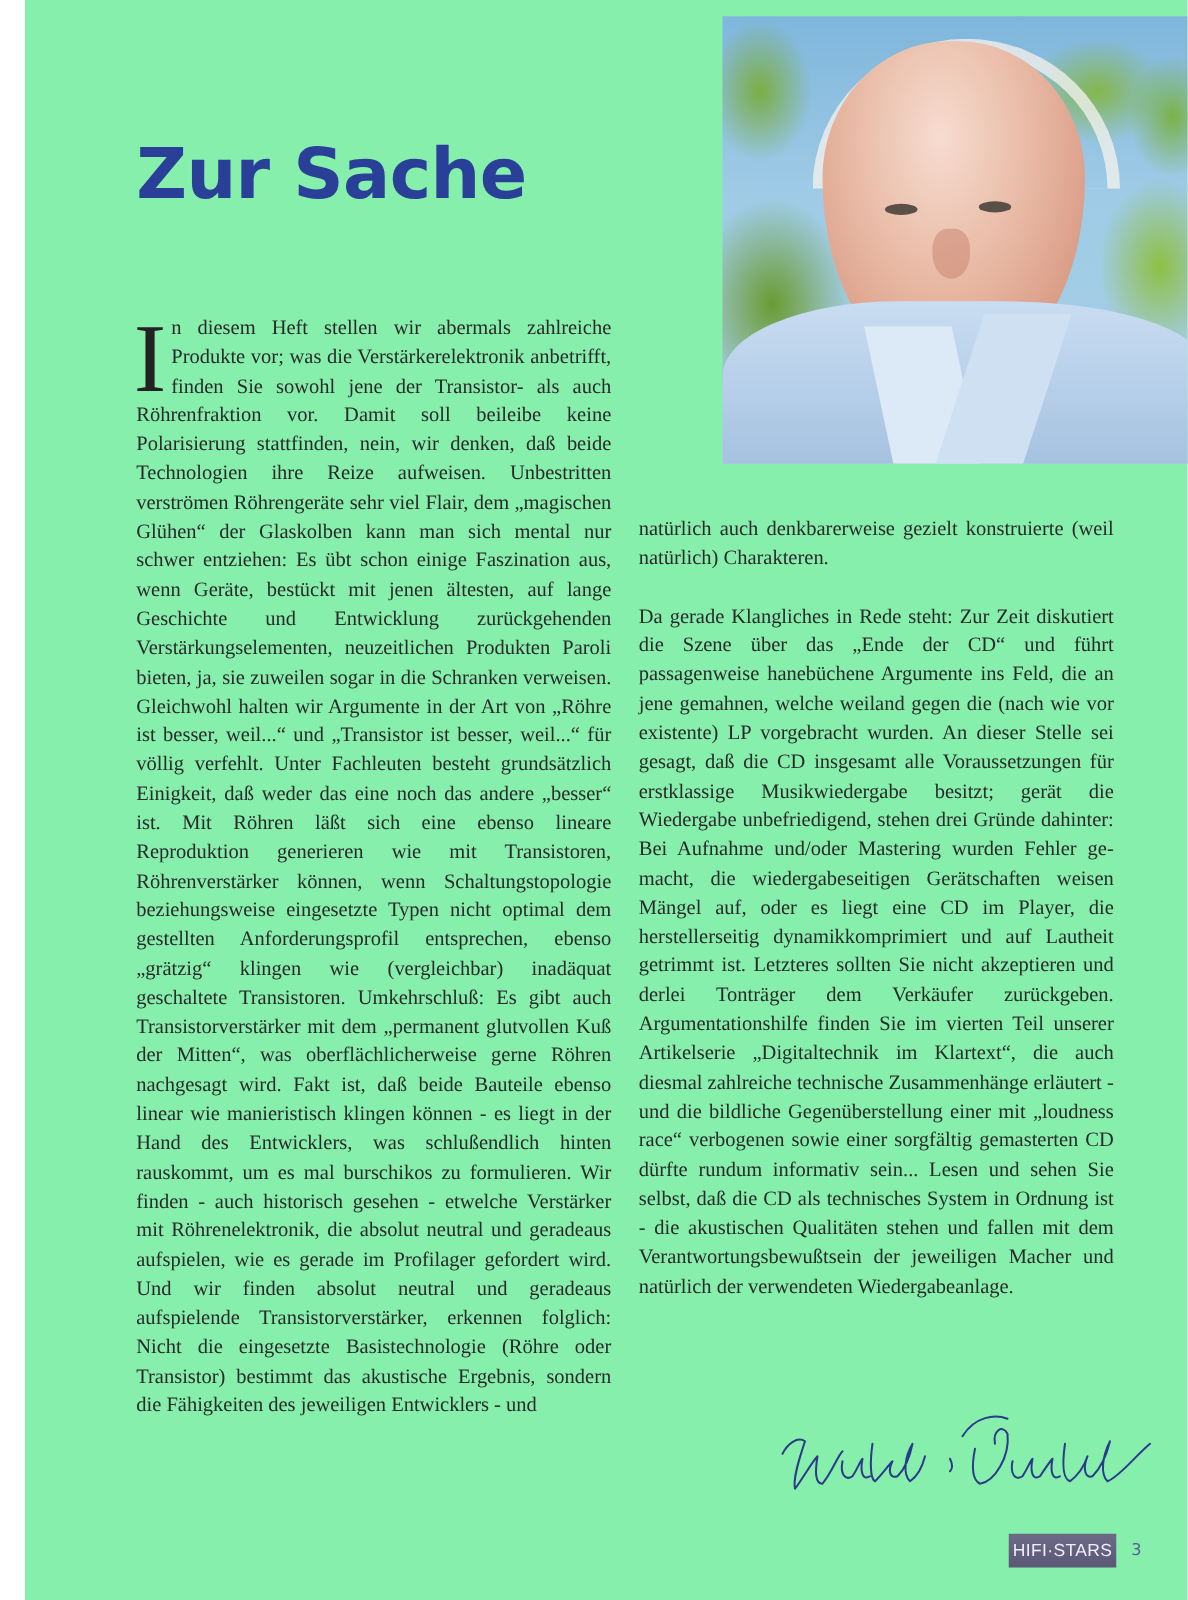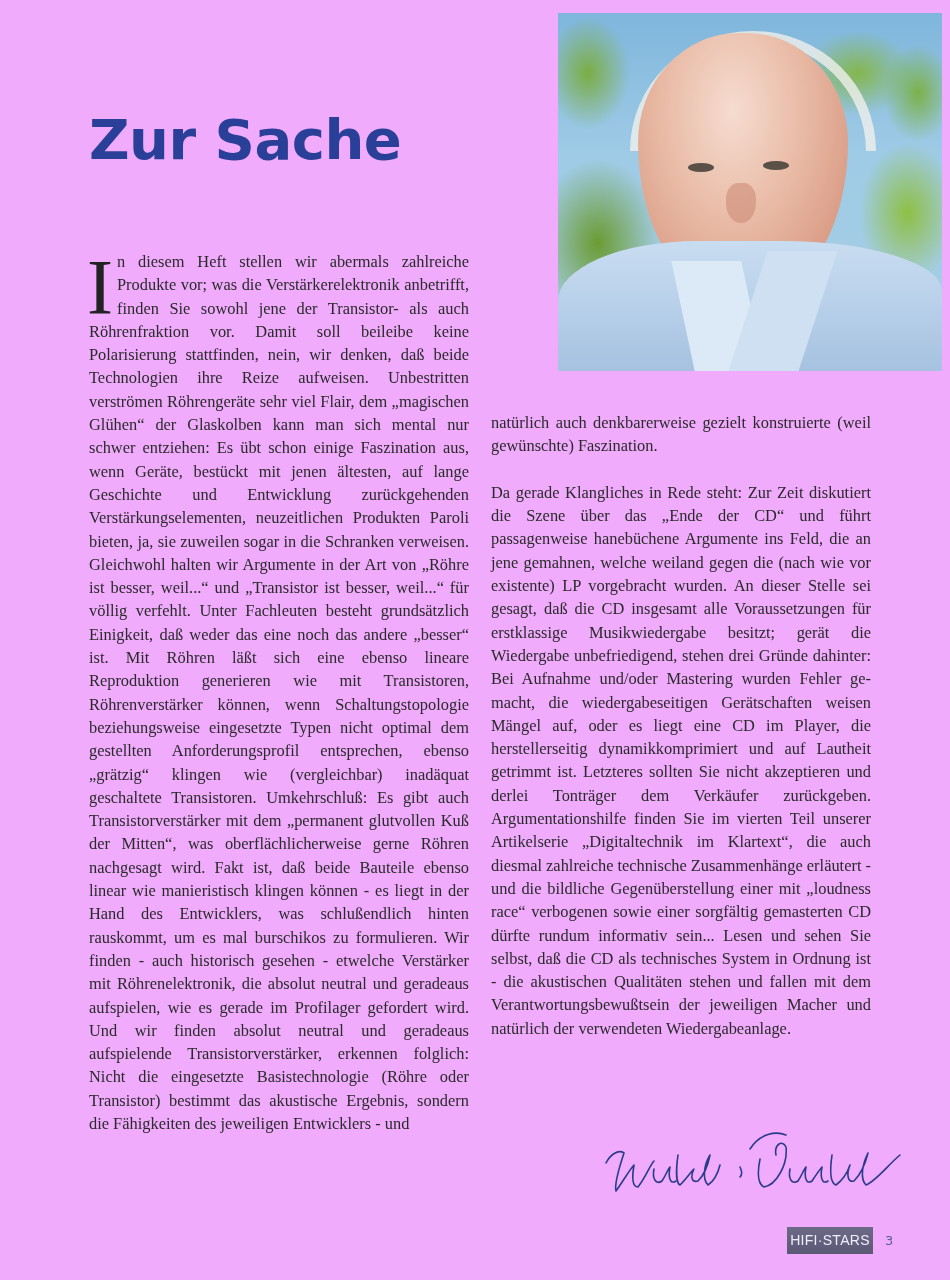--- a/index.html
+++ b/index.html
@@ -1,17 +1,17 @@
 <!DOCTYPE html>
 <html><head>
 <meta charset="utf-8">
 <style>
   html, body { margin: 0; padding: 0; background: #ffffff; }
   body { width: 950px; height: 1280px; position: relative; overflow: hidden; }
-  .page { position: absolute; inset: 0; background: #f0abfc; }
+  .page { position: absolute; inset: 0; background: #86efac; margin-left: 20px; }
 
   .photo {
     position: absolute; left: 558px; top: 13px; width: 384px; height: 358px;
     overflow: hidden;
     background:
       radial-gradient(ellipse 60px 80px at 30px 60px, rgba(120,170,40,0.85), transparent 70%),
       radial-gradient(ellipse 90px 120px at 40px 230px, rgba(100,150,30,0.9), transparent 70%),
       radial-gradient(ellipse 70px 100px at 350px 200px, rgba(140,190,50,0.9), transparent 70%),
       radial-gradient(ellipse 80px 60px at 300px 60px, rgba(130,180,40,0.8), transparent 70%),
       radial-gradient(ellipse 50px 70px at 360px 80px, rgba(120,175,45,0.85), transparent 70%),
@@ -98,21 +98,21 @@
     <div class="collar-r"></div>
   </div>
 
   <h1 class="title">Zur Sache</h1>
 
   <div class="col col-left">
     <p><span class="dropcap">I</span><span>n diesem Heft stellen wir abermals zahlreiche Produkte vor; was die Verstärkerelektronik anbetrifft, finden Sie sowohl jene der Tran­sistor- als auch Röhrenfraktion vor. Damit soll bei­leibe keine Polarisierung stattfinden, nein, wir den­ken, daß beide Technologien ihre Reize aufweisen. Unbestritten verströmen Röhrengeräte sehr viel Flair, dem „magischen Glühen“ der Glaskolben kann man sich mental nur schwer entziehen: Es übt schon einige Faszination aus, wenn Geräte, be­stückt mit jenen ältesten, auf lange Geschichte und Entwicklung zurückgehenden Verstärkungs­elementen, neuzeitlichen Produkten Paroli bieten, ja, sie zuweilen sogar in die Schranken verweisen. Gleichwohl halten wir Argumente in der Art von „Röhre ist besser, weil...“ und „Transistor ist bes­ser, weil...“ für völlig verfehlt. Unter Fachleuten besteht grundsätzlich Einigkeit, daß weder das eine noch das andere „besser“ ist. Mit Röhren läßt sich eine ebenso lineare Reproduktion generieren wie mit Transistoren, Röhrenverstärker können, wenn Schaltungstopologie beziehungsweise einge­setzte Typen nicht optimal dem gestellten Anfor­derungsprofil entsprechen, ebenso „grätzig“ klin­gen wie (vergleichbar) inadäquat geschaltete Tran­sistoren. Umkehrschluß: Es gibt auch Transistor­verstärker mit dem „permanent glutvollen Kuß der Mitten“, was oberflächlicherweise gerne Röh­ren nachgesagt wird. Fakt ist, daß beide Bauteile ebenso linear wie manieristisch klingen können - es liegt in der Hand des Entwicklers, was schluß­endlich hinten rauskommt, um es mal burschikos zu formulieren. Wir finden - auch historisch gese­hen - etwelche Verstärker mit Röhrenelektronik, die absolut neutral und geradeaus aufspielen, wie es gerade im Profilager gefordert wird. Und wir finden absolut neutral und geradeaus aufspielende Transistorverstärker, erkennen folglich: Nicht die eingesetzte Basistechnologie (Röhre oder Transi­stor) bestimmt das akustische Ergebnis, sondern die Fähigkeiten des jeweiligen Entwicklers - und</span></p>
   </div>
 
   <div class="col col-right">
-    <p>natürlich auch denkbarerweise gezielt konstruierte (weil gewünschte) Faszination.</p>
+    <p>natürlich auch denkbarerweise gezielt konstruierte (weil natürlich) Charakteren.</p>
     <p>Da gerade Klangliches in Rede steht: Zur Zeit diskutiert die Szene über das „Ende der CD“ und führt passagenweise hanebüchene Argumente ins Feld, die an jene gemahnen, welche weiland gegen die (nach wie vor existente) LP vorgebracht wur­den. An dieser Stelle sei gesagt, daß die CD insge­samt alle Voraussetzungen für erstklassige Musik­wiedergabe besitzt; gerät die Wiedergabe unbe­friedigend, stehen drei Gründe dahinter: Bei Auf­nahme und/oder Mastering wurden Fehler ge­macht, die wiedergabeseitigen Gerätschaften wei­sen Mängel auf, oder es liegt eine CD im Player, die herstellerseitig dynamikkomprimiert und auf Lautheit getrimmt ist. Letzteres sollten Sie nicht akzeptieren und derlei Tonträger dem Verkäufer zurückgeben. Argumentationshilfe finden Sie im vierten Teil unserer Artikelserie „Digitaltechnik im Klartext“, die auch diesmal zahlreiche technische Zusammenhänge erläutert - und die bildliche Ge­genüberstellung einer mit „loudness race“ verbo­genen sowie einer sorgfältig gemasterten CD dürf­te rundum informativ sein... Lesen und sehen Sie selbst, daß die CD als technisches System in Ord­nung ist - die akustischen Qualitäten stehen und fallen mit dem Verantwortungsbewußtsein der je­weiligen Macher und natürlich der verwendeten Wiedergabeanlage.</p>
   </div>
 
   <svg class="signature" viewBox="0 0 320 80">
     <g fill="none" stroke="#2b3a8a" stroke-width="1.6" stroke-linecap="round" stroke-linejoin="round">
       <path d="M6 38 C10 30, 18 24, 24 28 C20 40, 14 58, 16 66 C22 58, 30 44, 34 40 C32 52, 32 62, 38 62 C46 52, 50 40, 54 36"></path>
       <path d="M54 44 C52 54, 56 60, 62 56 C66 50, 68 44, 70 42 C68 52, 70 60, 76 56"></path>
       <path d="M78 30 C76 44, 76 58, 80 60 C86 54, 90 48, 94 44 C90 52, 92 58, 98 56 C104 50, 108 40, 110 30 C104 40, 102 54, 108 60 C114 56, 118 48, 120 40"></path>
       <path d="M150 24 C160 8, 176 6, 186 10"></path>
       <path d="M160 34 C158 44, 156 58, 164 62 C176 60, 188 40, 186 22 C182 14, 174 20, 176 30"></path>

